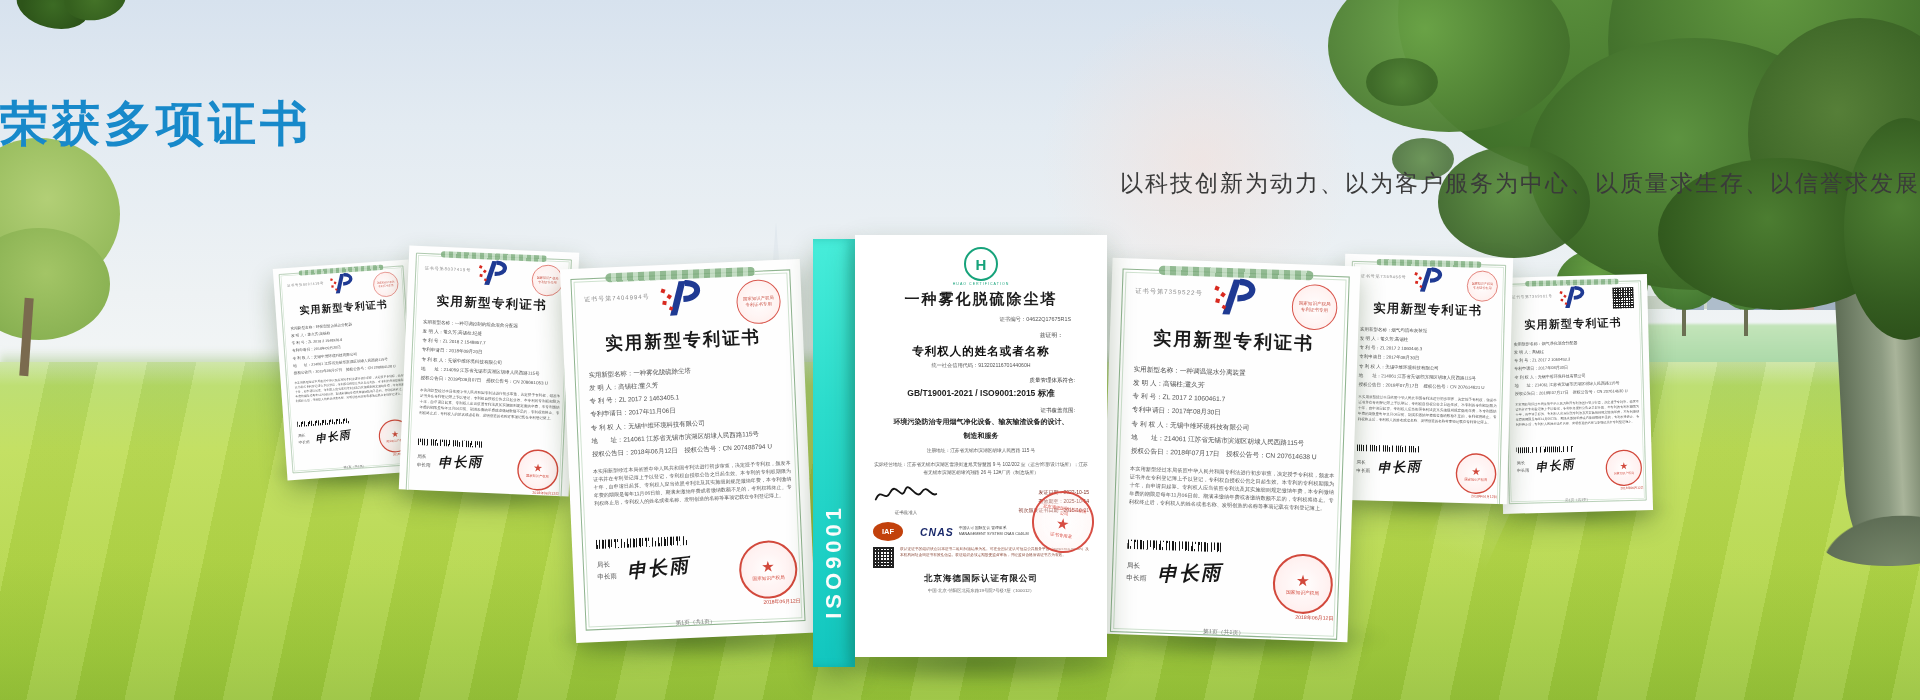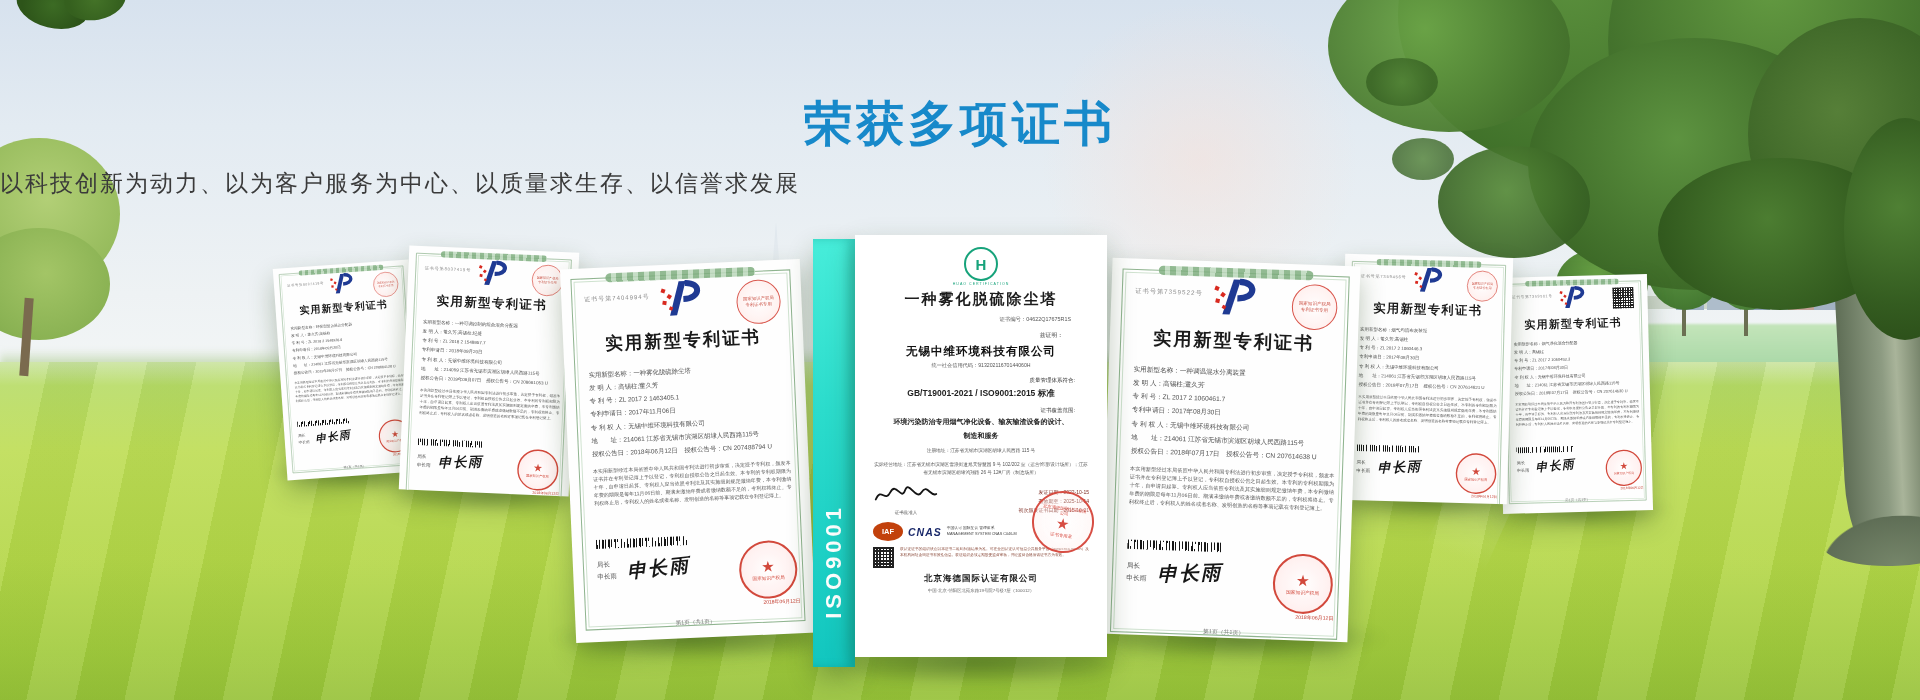--- a/index.html
+++ b/index.html
@@ -49,23 +49,23 @@
   .strunk{position:absolute;width:4px;background:#6b6f52;}
   .st1{left:1682px;top:300px;height:36px;}
   .st2{left:1744px;top:306px;height:30px;}
   .lt1{left:-42px;top:138px;width:162px;height:152px;background:radial-gradient(circle at 55% 40%,#b2cf76,#96bb5c 65%,#83ab4e);}
   .lt2{left:-32px;top:228px;width:142px;height:112px;background:radial-gradient(circle at 55% 40%,#a3c566,#8ab253 65%,#79a348);}
   .ltrunk{position:absolute;left:22px;top:298px;width:9px;height:78px;background:#7a6a4e;transform:rotate(4deg);}
   .tlf1{left:16px;top:-18px;width:74px;height:46px;background:radial-gradient(circle,#3c6b24,#2d5419 70%);transform:rotate(14deg);}
   .tlf2{left:64px;top:-22px;width:62px;height:42px;background:radial-gradient(circle,#447328,#35601e 70%);transform:rotate(-10deg);}
 
   
-  .headline{position:absolute;top:92px;left:0;width:100%;text-align:center;font-size:48px;font-weight:bold;
+  .headline{position:absolute;top:92px;left:0;width:100%;text-align:left;font-size:48px;font-weight:bold;
     letter-spacing:4px;color:#1789ca;}
-  .subheadline{position:absolute;top:168px;left:0;width:100%;text-align:left;font-size:23px;color:#3a3a3a;letter-spacing:2px;}
+  .subheadline{position:absolute;top:168px;left:0;width:100%;text-align:right;font-size:23px;color:#3a3a3a;letter-spacing:2px;}
 
   
   #certs{position:absolute;inset:0;z-index:2;}
   .gshadow{position:absolute;background:radial-gradient(ellipse,rgba(30,60,18,.34),rgba(30,60,18,0) 70%);filter:blur(4px);z-index:0;}
   .sh-a{left:268px;top:455px;width:170px;height:36px;}
   .sh-b{left:392px;top:475px;width:200px;height:38px;}
   .sh-c{left:548px;top:616px;width:290px;height:44px;}
   .sh-i{left:820px;top:640px;width:310px;height:46px;}
   .sh-d{left:1090px;top:616px;width:300px;height:44px;}
   .sh-e{left:1330px;top:480px;width:200px;height:38px;}
@@ -137,21 +137,21 @@
   .isostd{font-size:8.5px;font-weight:bold;color:#222;margin-top:4px;}
   .isoscopelabel{font-size:5.5px;color:#333;align-self:flex-end;margin:7px 14px 0 0;}
   .isoscope{font-size:7px;font-weight:bold;color:#222;text-align:center;line-height:1.5;margin-top:3px;}
   .isoaddr{font-size:4.7px;color:#555;text-align:center;line-height:1.65;margin-top:6px;}
   .isorow{width:100%;display:flex;justify-content:space-between;align-items:flex-end;margin-top:7px;}
   .isosigcap{font-size:4.5px;color:#555;text-align:center;margin-top:1px;}
   .isodates{font-size:5px;color:#7c2a20;text-align:right;line-height:1.8;}
   .isologos{width:100%;display:flex;align-items:center;gap:5px;margin-top:7px;}
   .iafoval{width:30px;height:19px;background:#c2410c;border-radius:50%;color:#fff;font-weight:bold;font-size:7.5px;
     display:grid;place-items:center;}
-  .cnastxt{font-weight:bold;font-style:italic;font-size:10.5px;color:#1b2a6b;letter-spacing:1px;}
+  .cnastxt{font-weight:bold;font-style:italic;font-size:10.5px;color:#1b2a6b;letter-spacing:1px;margin-left:12px;}
   .acctxt{font-size:3.8px;color:#444;line-height:1.5;}
   .isostamp{position:absolute;right:13px;bottom:104px;width:58px;height:58px;border:2px solid #d5453a;border-radius:50%;
     color:#d5453a;display:flex;flex-direction:column;align-items:center;justify-content:center;
     background:radial-gradient(circle,rgba(255,255,255,.2),rgba(255,236,234,.5));transform:rotate(8deg);opacity:.95;}
   .stamp-arc{font-size:4.4px;text-align:center;width:46px;}
   .stampstar{font-size:15px;line-height:1.1;}
   .isonote{width:100%;display:flex;gap:6px;margin-top:6px;align-items:flex-start;}
   .isoqr{width:21px;height:21px;flex:0 0 auto;background:
     repeating-linear-gradient(0deg,#222 0 1.6px,transparent 1.6px 3.2px),
     repeating-linear-gradient(90deg,#222 0 1.6px,#fff 1.6px 3.2px);}
@@ -219,21 +219,21 @@
     <div class="iso-spine">
       <div class="spinetxt">ISO9001</div>
     </div>
     <div class="cert iso-page">
       <div class="isoinner">
         <div class="isologo">H</div>
         <div class="isoring">HUAO CERTIFICATION</div>
         <div class="isotitle">一种雾化脱硫除尘塔</div>
         <div class="isocertno">证书编号：04622Q17675R1S</div>
         <div class="isoattest">兹证明：</div>
-        <div class="isocompany">无锡中维环境科技有限公司</div>
+        <div class="isocompany">专利权人的姓名或者名称</div>
         <div class="isocredit">统一社会信用代码：91320211670144060H</div>
         <div class="isosys">质量管理体系符合:</div>
         <div class="isostd">GB/T19001-2021 / ISO9001:2015 标准</div>
         <div class="isoscopelabel">证书覆盖范围:</div>
         <div class="isoscope">环境污染防治专用烟气净化设备、输灰输渣设备的设计、</div>
         <div class="isoscope">制造和服务</div>
         <div class="isoaddr">注册地址：江苏省无锡市滨湖区胡埭人民西路 115 号</div>
         <div class="isoaddr">实际经营地址：江苏省无锡市滨湖区雪浪街道旭天智慧园 9 号 102/202 室（运营管理/设计场所）；江苏省无锡市滨湖区胡埭鸿翔路 26 号 12#厂房（制造场所）</div>
         <div class="isorow">
           <div>

